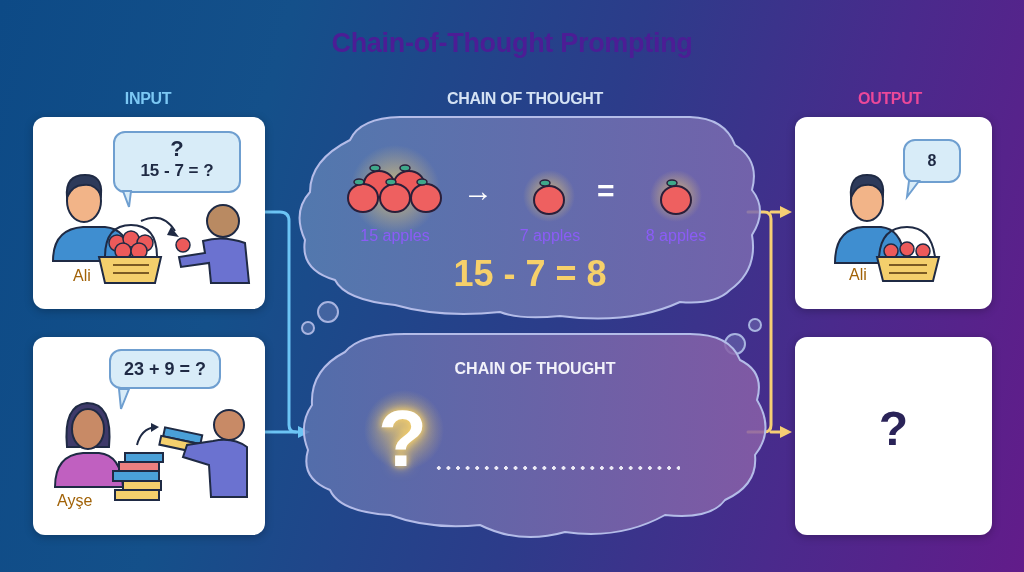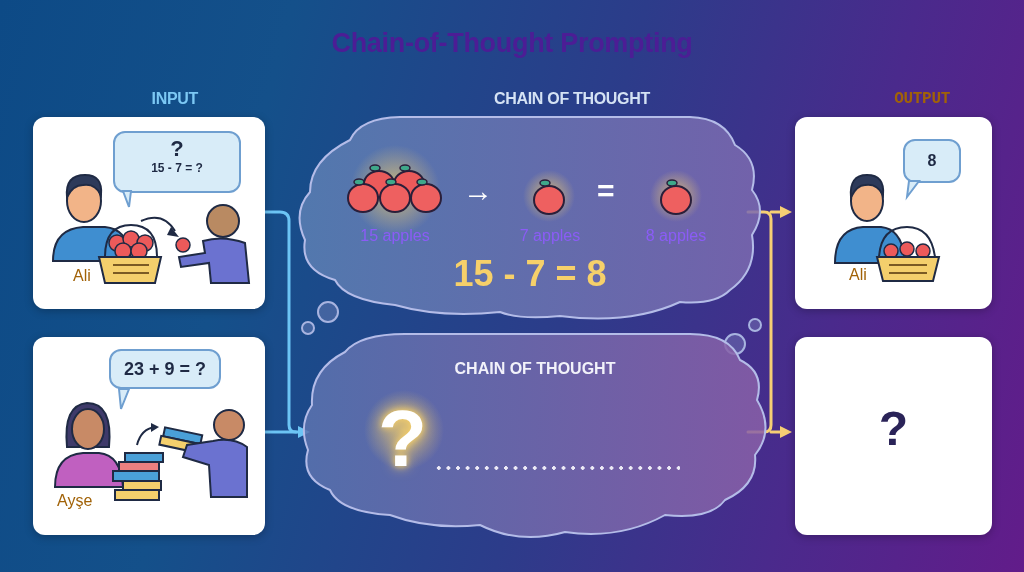--- a/index.html
+++ b/index.html
@@ -10,25 +10,25 @@
     position: relative;
     color: #fff;
   }
   .title {
     position: absolute; left: 0; width: 1024px; top: 28px;
     text-align: center; font-size: 27px; font-weight: bold; color: #4c1d95;
     letter-spacing: -0.3px;
   }
   .col-label {
     position: absolute; top: 90px; font-size: 16px; font-weight: bold;
-    text-align: right; letter-spacing: -0.3px;
+    text-align: center; letter-spacing: -0.3px;
   }
   .lbl-input { left: 98px; width: 100px; color: #7cc8f4; }
   .lbl-cot { left: 400px; width: 250px; color: #d4e2f4; }
-  .lbl-output { left: 830px; width: 120px; color: #a16207; font-family: Liberation Mono, monospace; }
+  .lbl-output { left: 830px; width: 120px; color: #ec4899; }
 
   .card {
     position: absolute; background: #fff; border-radius: 12px;
     box-shadow: 0 2px 8px rgba(0,0,0,0.25);
     overflow: hidden;
   }
   .card-in1 { left: 33px; top: 117px; width: 232px; height: 192px; }
   .card-in2 { left: 33px; top: 337px; width: 232px; height: 198px; }
   .card-out1 { left: 795px; top: 117px; width: 197px; height: 192px; }
   .card-out2 { left: 795px; top: 337px; width: 197px; height: 198px; }
@@ -162,21 +162,21 @@
 <div class="apple-label" style="left:626px;width:100px;top:227px;">8 apples</div>
 <div class="equation">15 - 7 = 8</div>
 
 <div class="cot2-title">CHAIN OF THOUGHT</div>
 <div class="big-q">?</div>
 <div class="dots"></div>
 
 <div class="card card-in1">
   <div class="bubble" style="left:80px;top:14px;width:128px;height:62px;">
     <div style="font-size:22px;line-height:24px;margin-top:4px;">?</div>
-    <div style="font-size:12px;">15 - 7 = ?</div>
+    <div style="font-size:17px;">15 - 7 = ?</div>
   </div>
   <svg width="232" height="192" style="position:absolute;left:0;top:0;">
     <polygon points="90,74 98,74 96,90" fill="#d8ecf8" stroke="#6f9fd0" stroke-width="2"></polygon>
     <path d="M20 144 Q20 112 50 110 L72 110 Q96 112 98 144 Z" fill="#3f8ed0" stroke="#1f2a44" stroke-width="2"></path>
     <ellipse cx="51" cy="84" rx="17" ry="21" fill="#f2b488" stroke="#1f2a44" stroke-width="2"></ellipse>
     <path d="M34 80 Q32 58 52 58 Q70 58 68 78 Q62 66 50 68 Q40 68 34 80 Z" fill="#2d3a5a" stroke="#1f2a44" stroke-width="2"></path>
     <path d="M72 140 Q72 108 98 108 Q124 108 124 140" fill="none" stroke="#1f2a44" stroke-width="2"></path>
     <g stroke="#1f2a44" stroke-width="1.5" fill="#ec5a5a">
       <circle cx="84" cy="126" r="8"></circle>
         <circle cx="98" cy="122" r="8"></circle>

